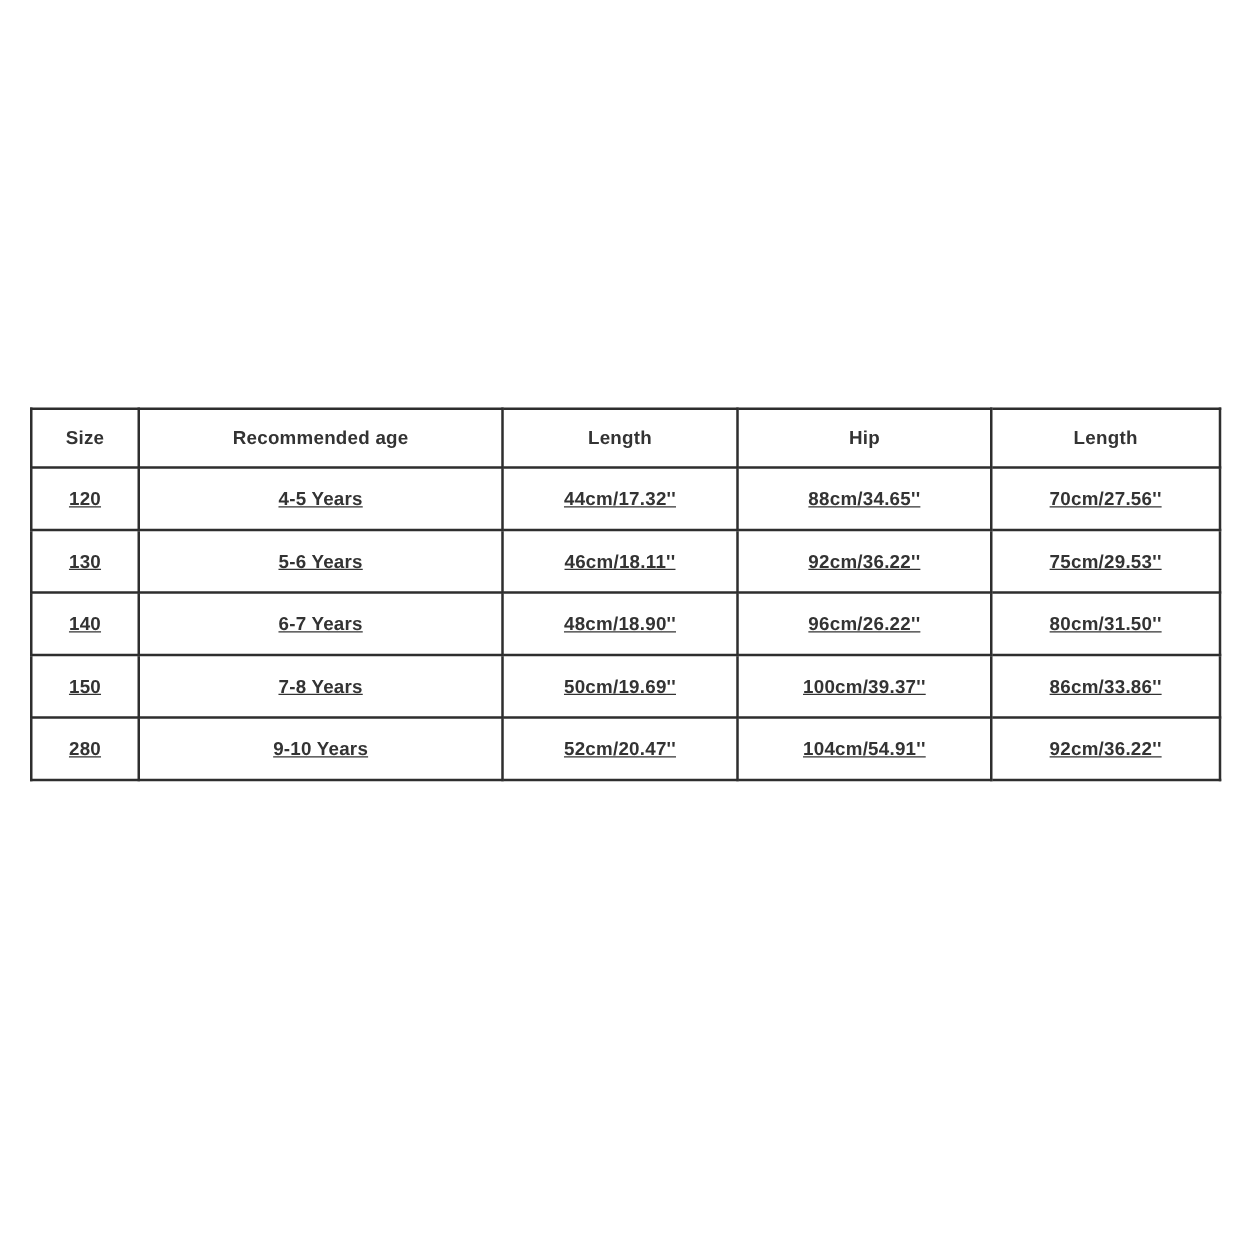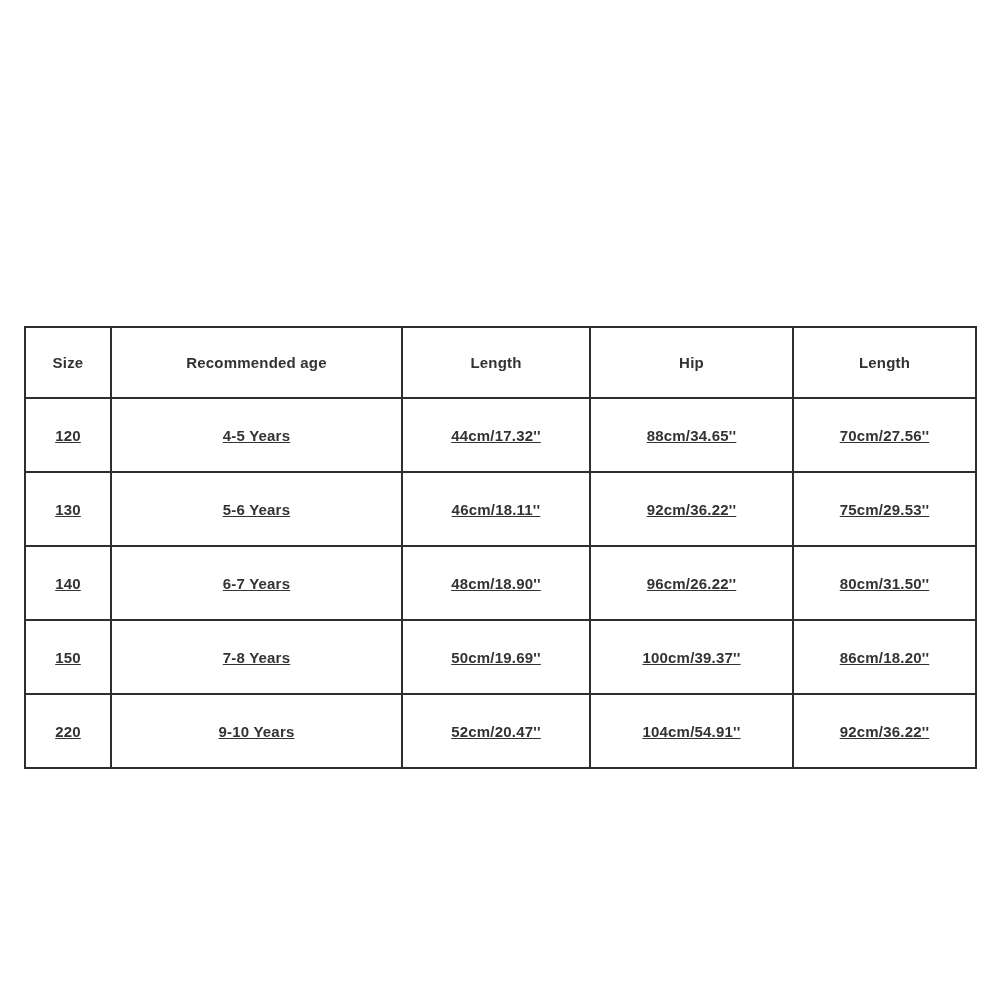--- a/index.html
+++ b/index.html
@@ -26,21 +26,21 @@
     background: #ffffff;
   }
   table.size-chart th,
   table.size-chart td {
     border: 2px solid #2e2e2e;
     text-align: center;
     vertical-align: middle;
     font-weight: bold;
     font-size: 15px;
     color: #333333;
-    padding: 12px;
+    padding: 0;
     letter-spacing: 0.2px;
   }
   table.size-chart thead th { height: 45px; }
   table.size-chart tbody td { height: 48px; text-decoration: underline; }
   col.c-size   { width: 86px; }
   col.c-age    { width: 291px; }
   col.c-waist  { width: 188px; }
   col.c-hip    { width: 203px; }
   col.c-length { width: 183px; }
 </style>
@@ -86,24 +86,24 @@
         <td>6-7 Years</td>
         <td>48cm/18.90''</td>
         <td>96cm/26.22''</td>
         <td>80cm/31.50''</td>
       </tr>
       <tr>
         <td>150</td>
         <td>7-8 Years</td>
         <td>50cm/19.69''</td>
         <td>100cm/39.37''</td>
-        <td>86cm/18.20''</td>
+        <td>86cm/33.86''</td>
       </tr>
       <tr>
-        <td>220</td>
+        <td>280</td>
         <td>9-10 Years</td>
         <td>52cm/20.47''</td>
         <td>104cm/54.91''</td>
         <td>92cm/36.22''</td>
       </tr>
     </tbody>
   </table>
 
 </div>
 

